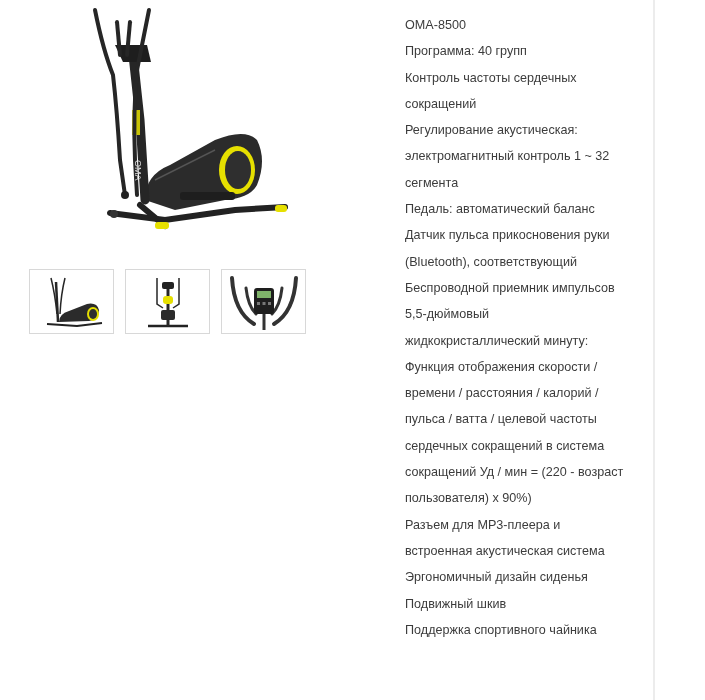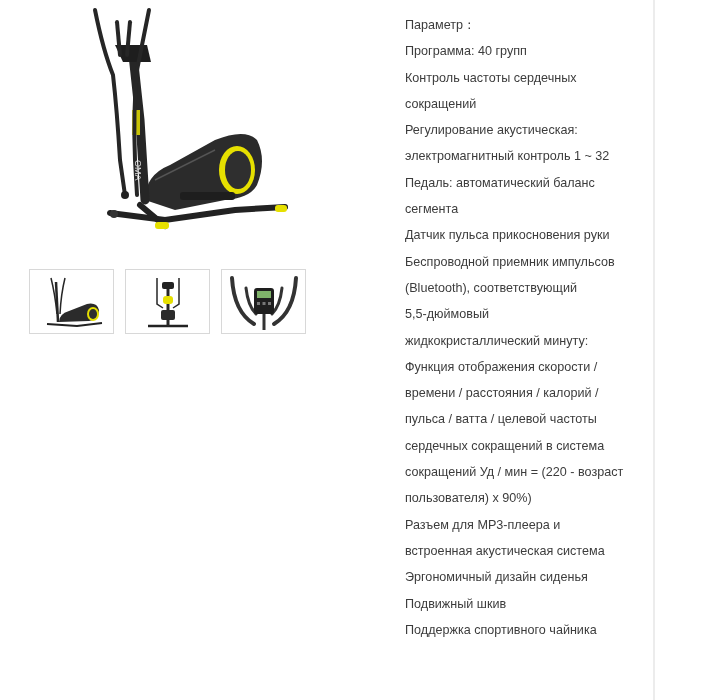--- a/index.html
+++ b/index.html
@@ -85,31 +85,31 @@
         <rect x="33" y="30" width="3" height="3" fill="#777"></rect>
         <rect x="38.5" y="30" width="3" height="3" fill="#777"></rect>
         <rect x="44" y="30" width="3" height="3" fill="#777"></rect>
         <path d="M40 42 L40 58" stroke="#333" stroke-width="3"></path>
       </svg>
     </div>
   </div>
 </div>
 
 <ul class="specs">
-  <li>Параметр：</li>
+  <li>OMA-8500</li>
   <li>Программа: 40 групп</li>
   <li>Контроль частоты сердечных</li>
   <li>сокращений</li>
   <li>Регулирование акустическая:</li>
   <li>электромагнитный контроль 1 ~ 32</li>
+  <li>сегмента</li>
   <li>Педаль: автоматический баланс</li>
-  <li>сегмента</li>
   <li>Датчик пульса прикосновения руки</li>
+  <li>(Bluetooth), соответствующий</li>
   <li>Беспроводной приемник импульсов</li>
-  <li>(Bluetooth), соответствующий</li>
   <li>5,5-дюймовый</li>
   <li>жидкокристаллический минуту:</li>
   <li>Функция отображения скорости /</li>
   <li>времени / расстояния / калорий /</li>
   <li>пульса / ватта / целевой частоты</li>
   <li>сердечных сокращений в система</li>
   <li>сокращений Уд / мин = (220 - возраст</li>
   <li>пользователя) х 90%)</li>
   <li>Разъем для MP3-плеера и</li>
   <li>встроенная акустическая система</li>

